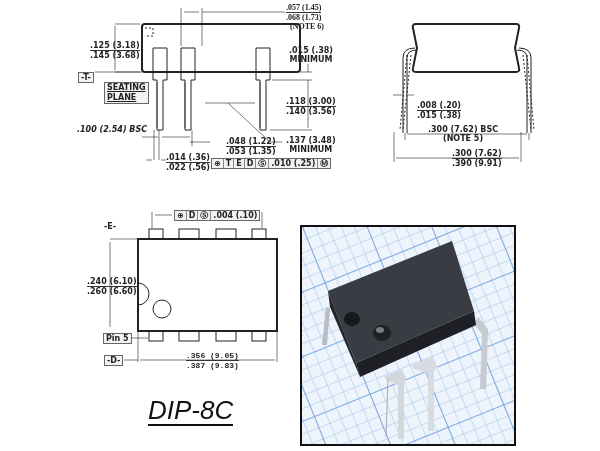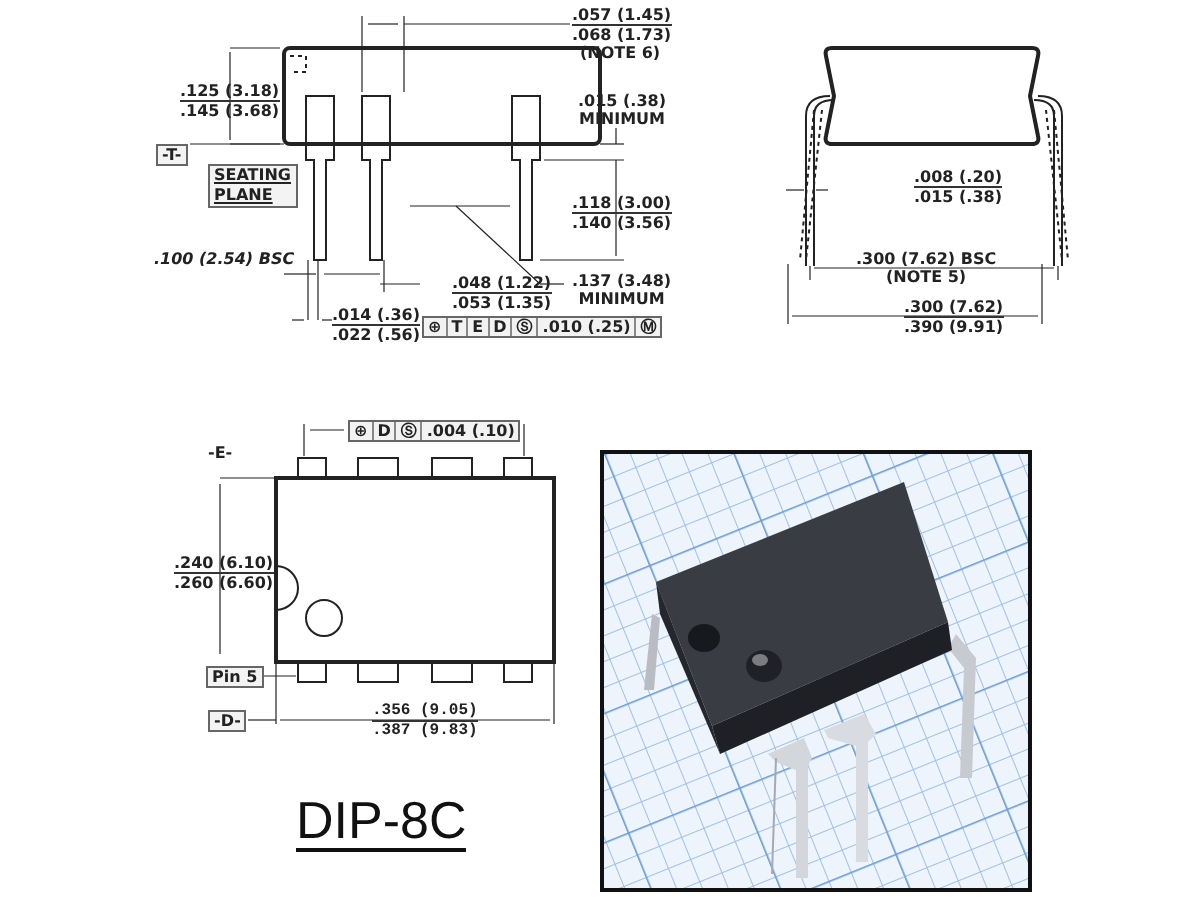--- a/index.html
+++ b/index.html
@@ -26,21 +26,21 @@
     .fcf span { border-right: 1px solid #888; padding: 0 2px; }
     .fcf span:last-child { border-right: none; }
     svg.draw { position: absolute; left: 0; top: 0; }
     .photo {
       position: absolute; left: 300px; top: 225px; width: 216px; height: 221px;
       border: 2px solid #111; box-sizing: border-box; overflow: hidden;
       background-color: #e9f1fb;
     }
     .title {
       position: absolute; left: 148px; top: 396px;
-      font-family: "Liberation Sans", sans-serif; 
+      font-family: "Liberation Sans", sans-serif; font-style: italic;
       font-size: 26px; color: #111; border-bottom: 2px solid #111; line-height: 28px;
     }
   </style>
 </head>
 <body>
 
 <svg class="draw" width="600" height="451">
   <g stroke="#222" fill="none" stroke-width="1">
 
     <rect x="142" y="24" width="158" height="48" rx="3" stroke-width="2"></rect>
@@ -134,21 +134,21 @@
 <div class="box" style="left:104px;top:82px;line-height:10px;text-decoration:underline;">
   <div>SEATING</div>
   <div>PLANE</div>
 </div>
 
 <div class="lbl frac" style="left:90px;top:41px;">
   <div class="top">.125 (3.18)</div>
   <div>.145 (3.68)</div>
 </div>
 
-<div class="lbl frac" style="left:286px;top:3px;">
+<div class="lbl frac" style="left:286px;top:3px;font-family:Liberation Serif, serif;">
   <div class="top">.057 (1.45)</div>
   <div>.068 (1.73)</div>
   <div style="padding-left:4px;">(NOTE 6)</div>
 </div>
 
 <div class="lbl" style="left:289px;top:46px;text-align:center;">
   <div>.015 (.38)</div>
   <div>MINIMUM</div>
 </div>
 
@@ -177,21 +177,21 @@
 <div class="fcf" style="left:211px;top:158px;">
   <span>⊕</span>
   <span>T</span>
   <span>E</span>
   <span>D</span>
   <span>Ⓢ</span>
   <span>.010 (.25)</span>
   <span>Ⓜ</span>
 </div>
 
-<div class="lbl frac" style="left:417px;top:84px;margin-left:40px;">
+<div class="lbl frac" style="left:417px;top:101px;">
   <div class="top">.008 (.20)</div>
   <div>.015 (.38)</div>
 </div>
 
 <div class="lbl" style="left:428px;top:125px;text-align:center;">
   <div>.300 (7.62) BSC</div>
   <div>(NOTE 5)</div>
 </div>
 
 <div class="lbl frac" style="left:452px;top:149px;text-align:center;">

